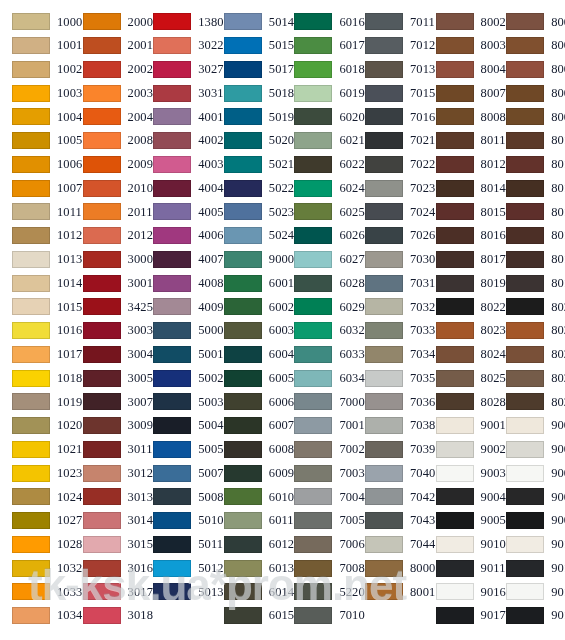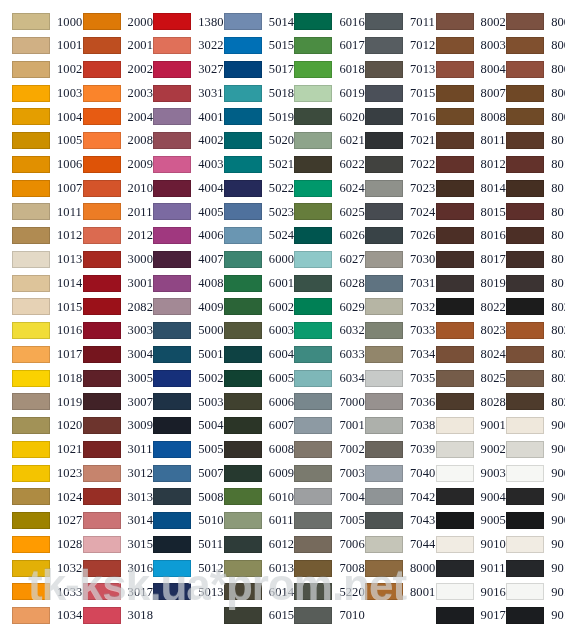--- a/index.html
+++ b/index.html
@@ -233,21 +233,21 @@
       <div class="ral-row">
         <div class="swatch" style="background: rgb(167, 41, 32);"></div>
         <div class="ral-code">3000</div>
       </div>
       <div class="ral-row">
         <div class="swatch" style="background: rgb(155, 17, 30);"></div>
         <div class="ral-code">3001</div>
       </div>
       <div class="ral-row">
         <div class="swatch" style="background: rgb(155, 17, 25);"></div>
-        <div class="ral-code">2082</div>
+        <div class="ral-code">3425</div>
       </div>
       <div class="ral-row">
         <div class="swatch" style="background: rgb(143, 16, 40);"></div>
         <div class="ral-code">3003</div>
       </div>
       <div class="ral-row">
         <div class="swatch" style="background: rgb(117, 21, 30);"></div>
         <div class="ral-code">3004</div>
       </div>
       <div class="ral-row">
@@ -433,21 +433,21 @@
       <div class="ral-row">
         <div class="swatch" style="background: rgb(79, 113, 157);"></div>
         <div class="ral-code">5023</div>
       </div>
       <div class="ral-row">
         <div class="swatch" style="background: rgb(106, 150, 178);"></div>
         <div class="ral-code">5024</div>
       </div>
       <div class="ral-row">
         <div class="swatch" style="background: rgb(61, 133, 113);"></div>
-        <div class="ral-code">6000</div>
+        <div class="ral-code">9000</div>
       </div>
       <div class="ral-row">
         <div class="swatch" style="background: rgb(33, 115, 67);"></div>
         <div class="ral-code">6001</div>
       </div>
       <div class="ral-row">
         <div class="swatch" style="background: rgb(43, 100, 55);"></div>
         <div class="ral-code">6002</div>
       </div>
       <div class="ral-row">

